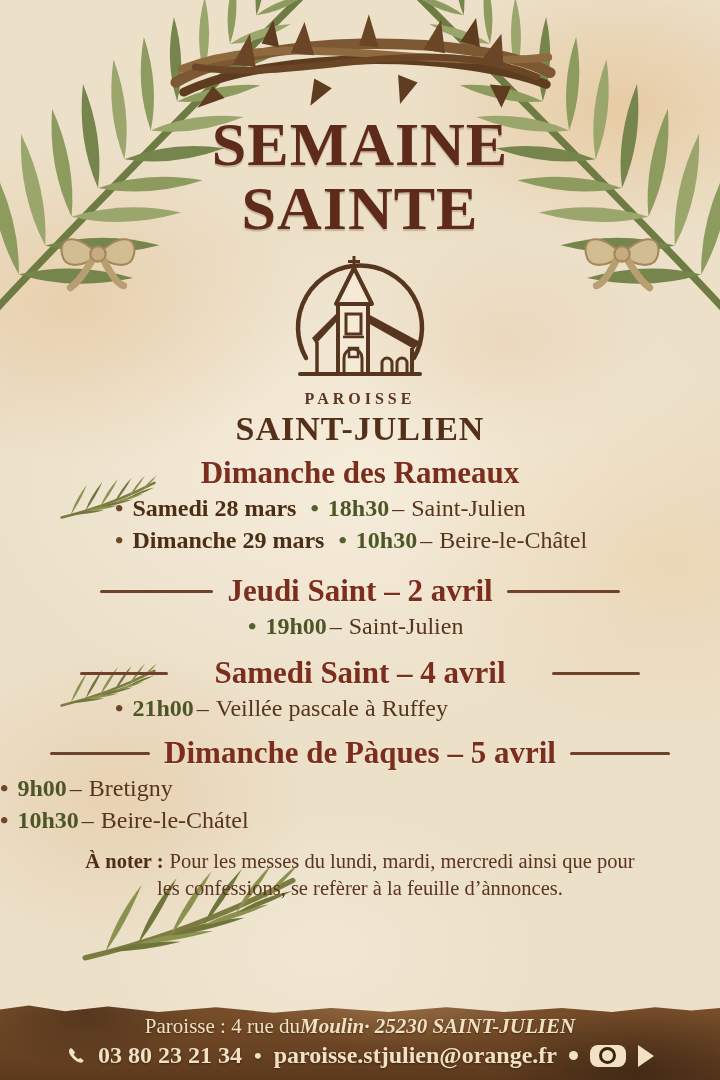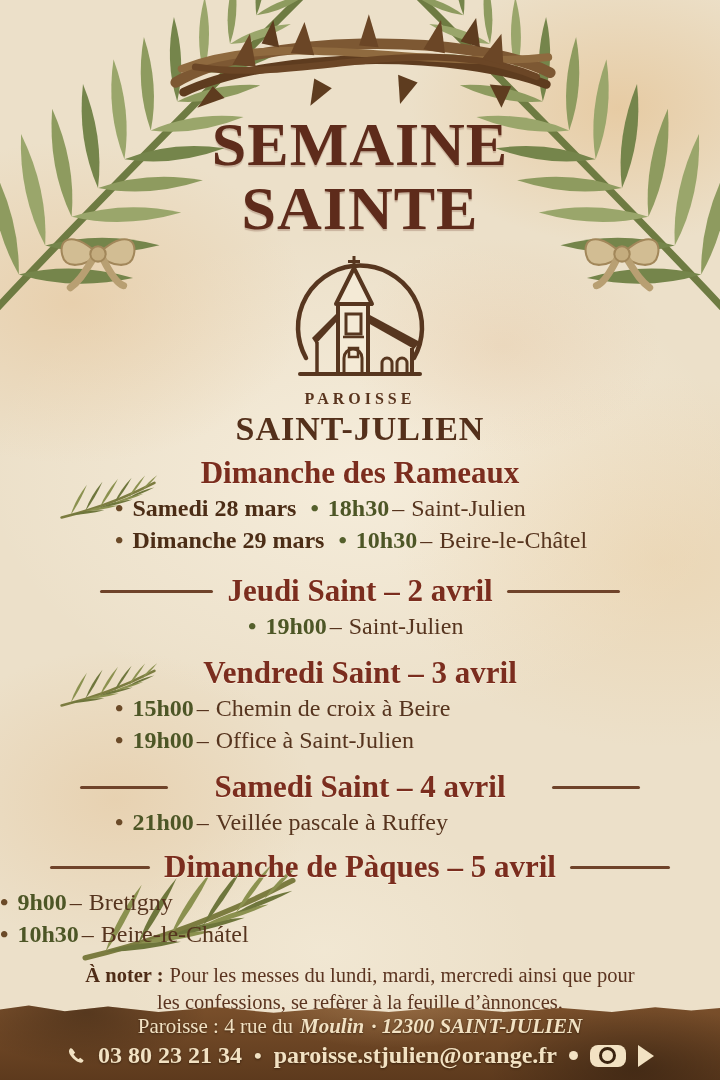--- a/index.html
+++ b/index.html
@@ -49,21 +49,21 @@
 
   
   #footer{position:absolute; left:0; bottom:0; width:720px; height:80px; z-index:6;
     background:
       radial-gradient(ellipse 200px 90px at 12% 15%, rgba(0,0,0,.28), transparent 60%),
       radial-gradient(ellipse 260px 80px at 55% 0%, rgba(255,218,165,.22), transparent 60%),
       radial-gradient(ellipse 240px 110px at 88% 85%, rgba(0,0,0,.30), transparent 60%),
       linear-gradient(#7c512c,#5d3a1d);
     clip-path:polygon(0 12%,4% 7%,9% 14%,15% 8%,22% 15%,30% 9%,38% 16%,46% 10%,54% 15%,62% 9%,70% 15%,78% 10%,85% 15%,91% 9%,96% 13%,100% 10%,100% 100%,0 100%);
     color:#f2e2c3; text-align:center;}
-  #footer .l1{margin-top:14px; font-size:21px; display:flex; justify-content:center; gap:7px; align-items:baseline;
+  #footer .l1{margin-top:14px; font-size:21px; display:flex; justify-content:center; gap:0; align-items:baseline;
               text-shadow:0 1px 2px rgba(30,15,4,.55);}
   #footer .l1 .bold{font-weight:700;font-style:italic;}
   #footer .l2{margin-top:3px; font-size:24px; font-weight:700; display:flex; justify-content:center; align-items:center; gap:12px;
               text-shadow:0 1px 2px rgba(30,15,4,.55);}
   .sep-dot{font-size:22px;}
   .mini-dot{width:9px; height:9px; border-radius:50%; background:#f2e2c3; display:inline-block;}
   .cam{width:36px; height:22px; border-radius:8px; background:#f2e2c3; display:inline-flex; align-items:center; justify-content:center;}
   .cam i{display:block; width:11px; height:11px; border:3px solid #3a2410; border-radius:50%;}
   .tri{width:0; height:0; border-left:16px solid #f2e2c3; border-top:11px solid transparent; border-bottom:11px solid transparent; display:inline-block;}
 </style>
@@ -258,31 +258,20 @@
         <h2>Jeudi Saint – 2 avril</h2>
         <span class="rule right"></span>
       </div>
       <div class="rows pl250">
         <div class="event">
           <span class="b green" style="margin-left:0;">•</span><span class="time">19h00</span><span class="dash">–</span><span class="loc">Saint-Julien</span>
         </div>
       </div>
     </div>
 
-    <div class="sec" style="margin-top:12px;">
-      <h2>Vendredi Saint – 3 avril</h2>
-      <div class="rows pl115">
-        <div class="event">
-          <span class="b">•</span><span class="time">15h00</span><span class="dash">–</span><span class="loc">Chemin de croix à Beire</span>
-        </div>
-        <div class="event">
-          <span class="b">•</span><span class="time">19h00</span><span class="dash">–</span><span class="loc">Office à Saint-Julien</span>
-        </div>
-      </div>
-    </div>
 
     <div class="sec" style="margin-top:12px;">
       <div class="rulewrap w540" style="margin:0 auto;">
         <span class="rule left"></span>
         <h2>Samedi Saint – 4 avril</h2>
         <span class="rule right"></span>
       </div>
       <div class="rows pl115">
         <div class="event">
           <span class="b">•</span><span class="time">21h00</span><span class="dash">–</span><span class="loc">Veillée pascale à Ruffey</span>
@@ -308,21 +297,21 @@
 
     <div id="note">
       <span class="lbl">À noter :</span><span>Pour les messes du lundi, mardi, mercredi ainsi que pour les confessions, se refèrer à la feuille d’ànnonces.</span>
     </div>
   </div>
 
   <div id="footer">
     <div class="l1">
       <span>Paroisse : 4 rue du</span>
       <span class="bold">Moulin</span>
-      <span class="bold">· 12300 SAINT-JULIEN</span>
+      <span class="bold">· 25230 SAINT-JULIEN</span>
     </div>
     <div class="l2">
       <svg width="20" height="20" viewBox="0 0 24 24">
         <path d="M5,3 C3,5 3,8 6,12 C9,16 14,20 18,20 C20,20 21,18 21,17 L17,14 L15,16 C13,15 10,12 9,10 L11,8 L8,4 C7,3 6,2.5 5,3 Z" fill="#f2e2c3"></path>
       </svg>
       <span>03 80 23 21 34</span>
       <span class="sep-dot">•</span>
       <span>paroisse.stjulien@orange.fr</span>
       <span class="mini-dot"></span>
       <span class="cam">

